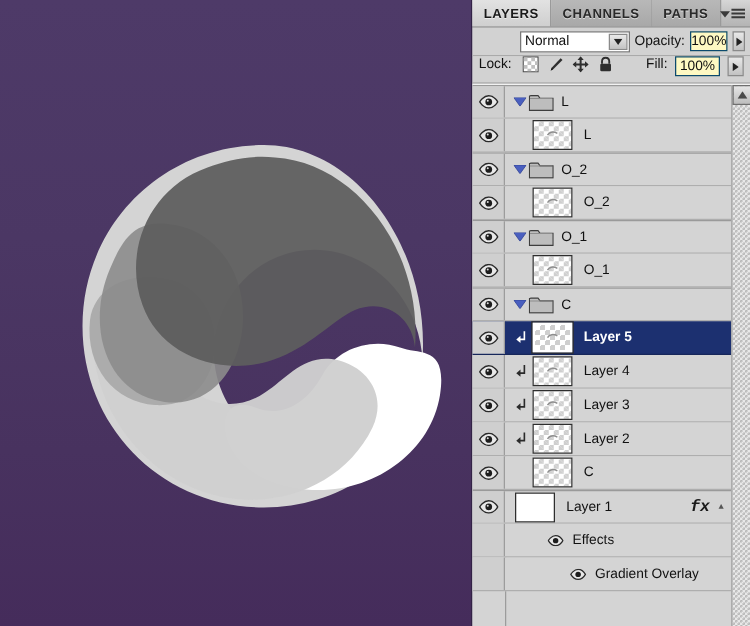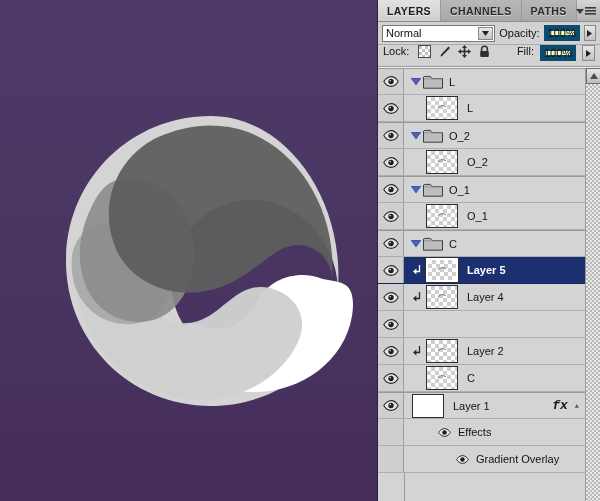--- a/index.html
+++ b/index.html
@@ -74,32 +74,33 @@
     gap: 4px;
   }
   .combo {
     width: 120px; height: 17px;
     background: #fff;
     border: 1px solid #787878;
     display: flex; align-items: center;
     font-size: 11px;
     padding-left: 3px;
     position: relative;
+    margin-left: 34px;
   }
   .combo .arrowbox {
     position: absolute; right: 1px; top: 1px;
     width: 15px; height: 13px;
     background: linear-gradient(180deg,#e8e8e8,#c4c4c4);
     border: 1px solid #8a8a8a;
     display: flex; align-items: center; justify-content: center;
   }
   .lbl { font-size: 11px; color: #111; white-space: nowrap; }
   .numbox {
     width: 36px; height: 16px;
-    background: #fef9c3; border: 6px solid #0c4a6e;
+    background: #fef9c3; border: 1px solid #0c4a6e;
     display: flex; align-items: center; justify-content: center;
     font-size: 11px;
   }
   .stepper {
     width: 13px; height: 16px;
     background: linear-gradient(180deg,#e8e8e8,#c2c2c2);
     border: 1px solid #8a8a8a;
     display: flex; align-items: center; justify-content: center;
     font-size: 7px; color: #333;
   }
@@ -564,20 +565,34 @@
             </div>
           </div>
           <div class="row">
             <div class="eyecell">
               <svg width="16" height="11" viewBox="0 0 16 11">
                 <path d="M8 0.6 C3.6 0.6 0.8 5.5 0.8 5.5 C0.8 5.5 3.6 10.4 8 10.4 C12.4 10.4 15.2 5.5 15.2 5.5 C15.2 5.5 12.4 0.6 8 0.6 Z" fill="#e8e8e8" stroke="#2a2a2a" stroke-width="1.1"></path>
                 <circle cx="8" cy="5.5" r="2.7" fill="#1d1d1d"></circle>
                 <circle cx="7.2" cy="4.6" r="0.8" fill="#ddd"></circle>
               </svg>
             </div>
+            <div class="rowbody">
+              <span class="indent-clip">
+                <svg width="11" height="12" viewBox="0 0 11 12">
+                  <path d="M7.5 1 V7.5 H3" fill="none" stroke="#2a2a2a" stroke-width="1.3"></path>
+                  <polygon points="4.4,4.6 1,7.6 4.4,10.4" fill="#2a2a2a"></polygon>
+                </svg>
+              </span>
+              <span class="thumb">
+                <svg class="mark" width="9" height="5" viewBox="0 0 9 5">
+                  <path d="M0.5 3.6 C2 0.8 5.5 0.6 8.4 2.2" fill="none" stroke="#8e8e8e" stroke-width="1.2"></path>
+                </svg>
+              </span>
+              <span class="rowlabel">Layer 3</span>
+            </div>
           </div>
           <div class="row">
             <div class="eyecell">
               <svg width="16" height="11" viewBox="0 0 16 11">
                 <path d="M8 0.6 C3.6 0.6 0.8 5.5 0.8 5.5 C0.8 5.5 3.6 10.4 8 10.4 C12.4 10.4 15.2 5.5 15.2 5.5 C15.2 5.5 12.4 0.6 8 0.6 Z" fill="#e8e8e8" stroke="#2a2a2a" stroke-width="1.1"></path>
                 <circle cx="8" cy="5.5" r="2.7" fill="#1d1d1d"></circle>
                 <circle cx="7.2" cy="4.6" r="0.8" fill="#ddd"></circle>
               </svg>
             </div>
             <div class="rowbody">

